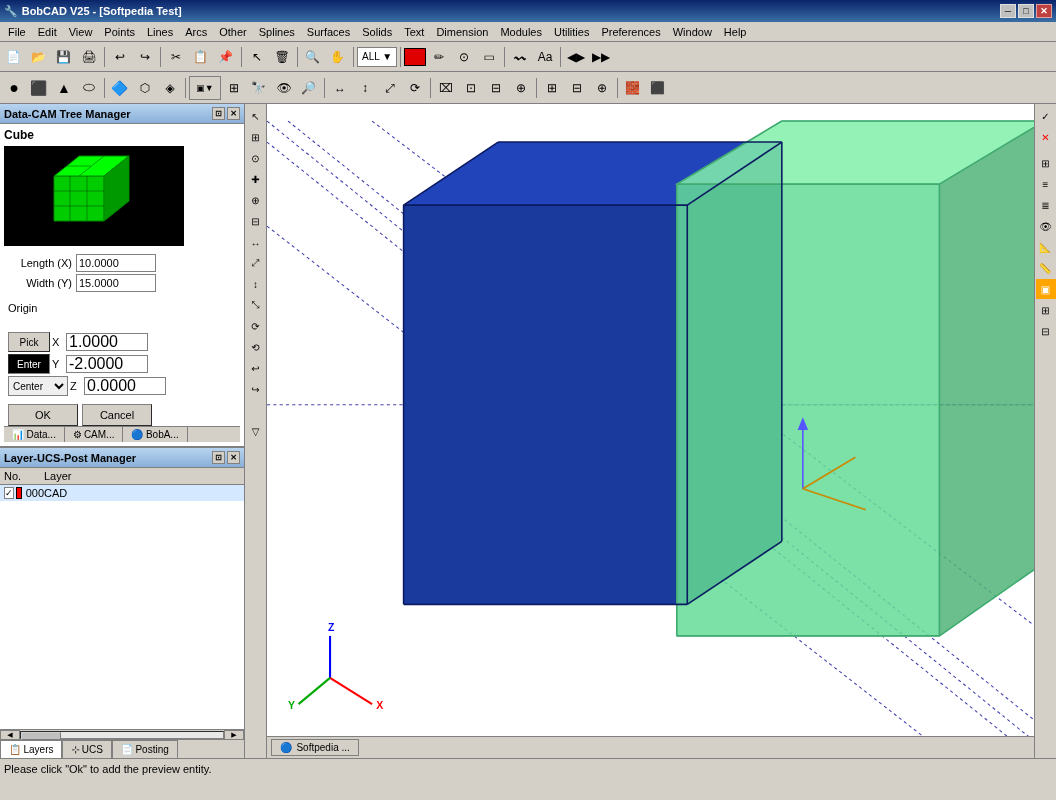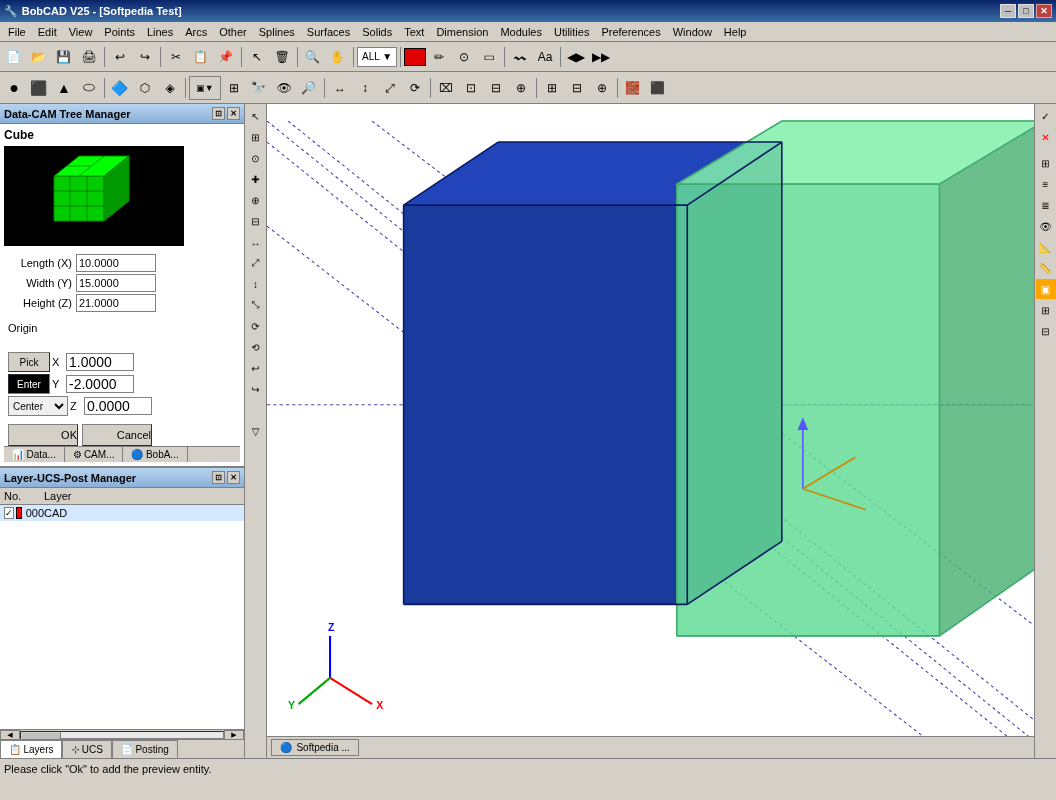--- a/index.html
+++ b/index.html
@@ -168,25 +168,25 @@
     .origin-btn.highlighted {
       background: #000000;
       color: white;
       border: 1px inset #808080;
     }
     .coord-label {
       width: 12px;
       font-size: 11px;
     }
     .coord-input {
-      width: 68px;
+      width: 82px;
       height: 18px;
       border: 1px solid #808080;
       background: white;
-      font-size: 14px;
+      font-size: 16px;
       padding: 0 2px;
     }
     .center-select {
       width: 60px;
       height: 20px;
       font-size: 10px;
       border: 1px solid #808080;
     }
     .ok-cancel-row {
       display: flex;
@@ -194,21 +194,20 @@
       margin-top: 4px;
       padding: 0 4px;
     }
     .ok-btn, .cancel-btn {
       width: 70px;
       height: 22px;
       background: #d4d0c8;
       border: 1px outset #808080;
       font-size: 11px;
       cursor: pointer;
-      text-align: right;
     }
 
     
     .panel-tabs {
       display: flex;
       border-top: 1px solid #808080;
       background: #d4d0c8;
     }
     .panel-tab {
       padding: 2px 8px;
@@ -514,24 +513,20 @@
         </div>
         <div id="cube-props">
           <div class="prop-row">
             <span class="prop-label">Length (X)</span>
             <input class="prop-input" type="text" value="10.0000" style="">
           </div>
           <div class="prop-row">
             <span class="prop-label">Width (Y)</span>
             <input class="prop-input" type="text" value="15.0000" style="">
           </div>
-          <div class="prop-row">
-            <span class="prop-label">Height (Z)</span>
-            <input class="prop-input" type="text" value="21.0000" style="">
-          </div>
         </div>
         <div id="origin-section">
           <div class="origin-label">Origin</div>
           <div class="origin-row">
             <button class="origin-btn">Pick</button>
             <span class="coord-label">X</span>
             <input class="coord-input" type="text" value="1.0000" style="">
           </div>
           <div class="origin-row">
             <button class="origin-btn highlighted">Enter</button>

